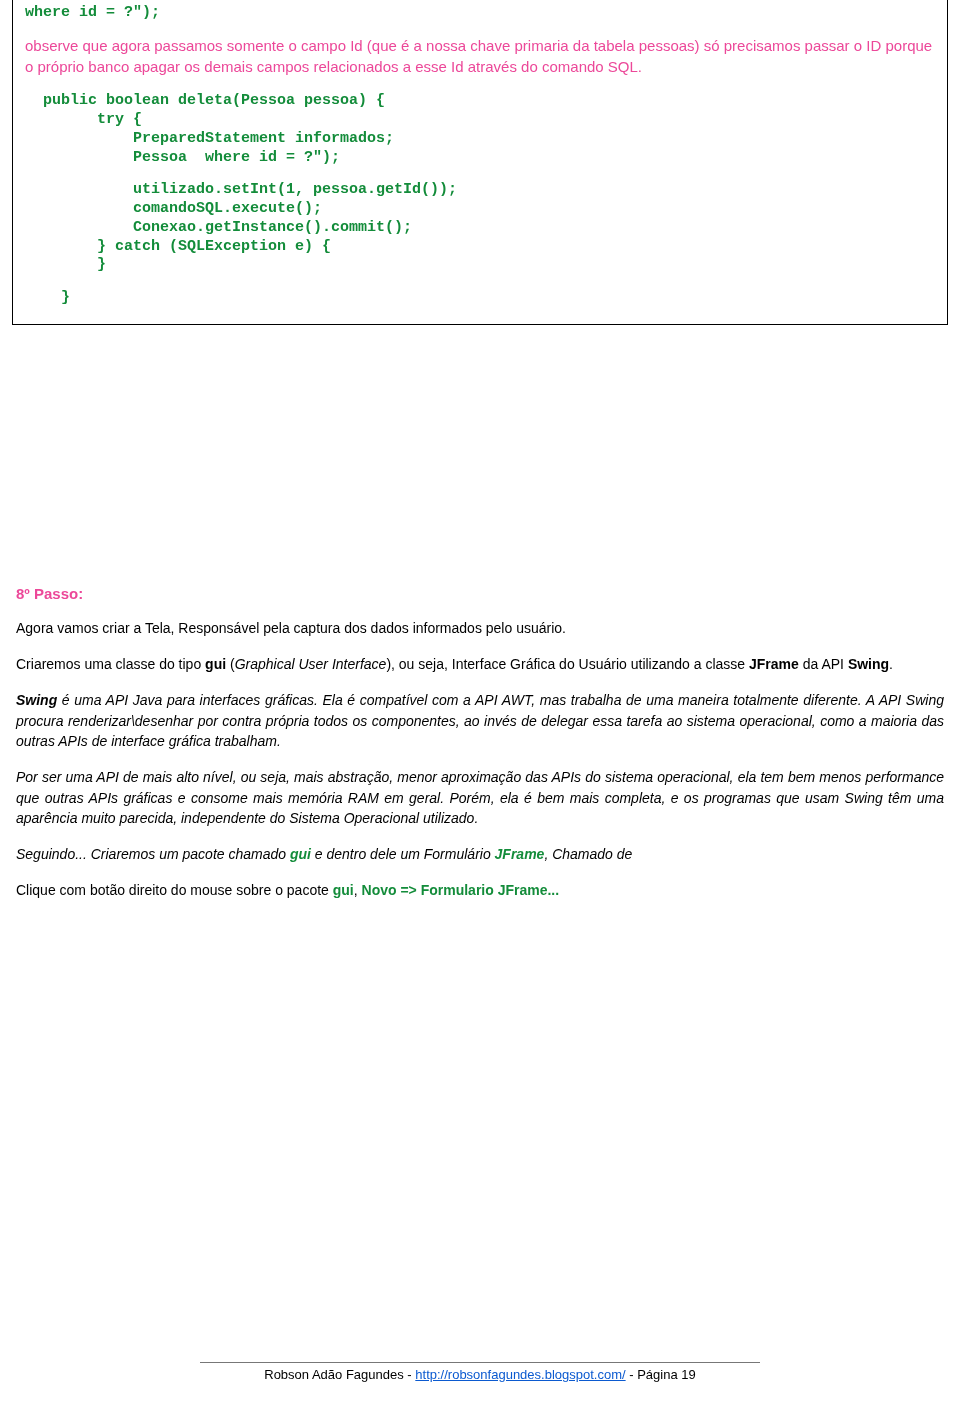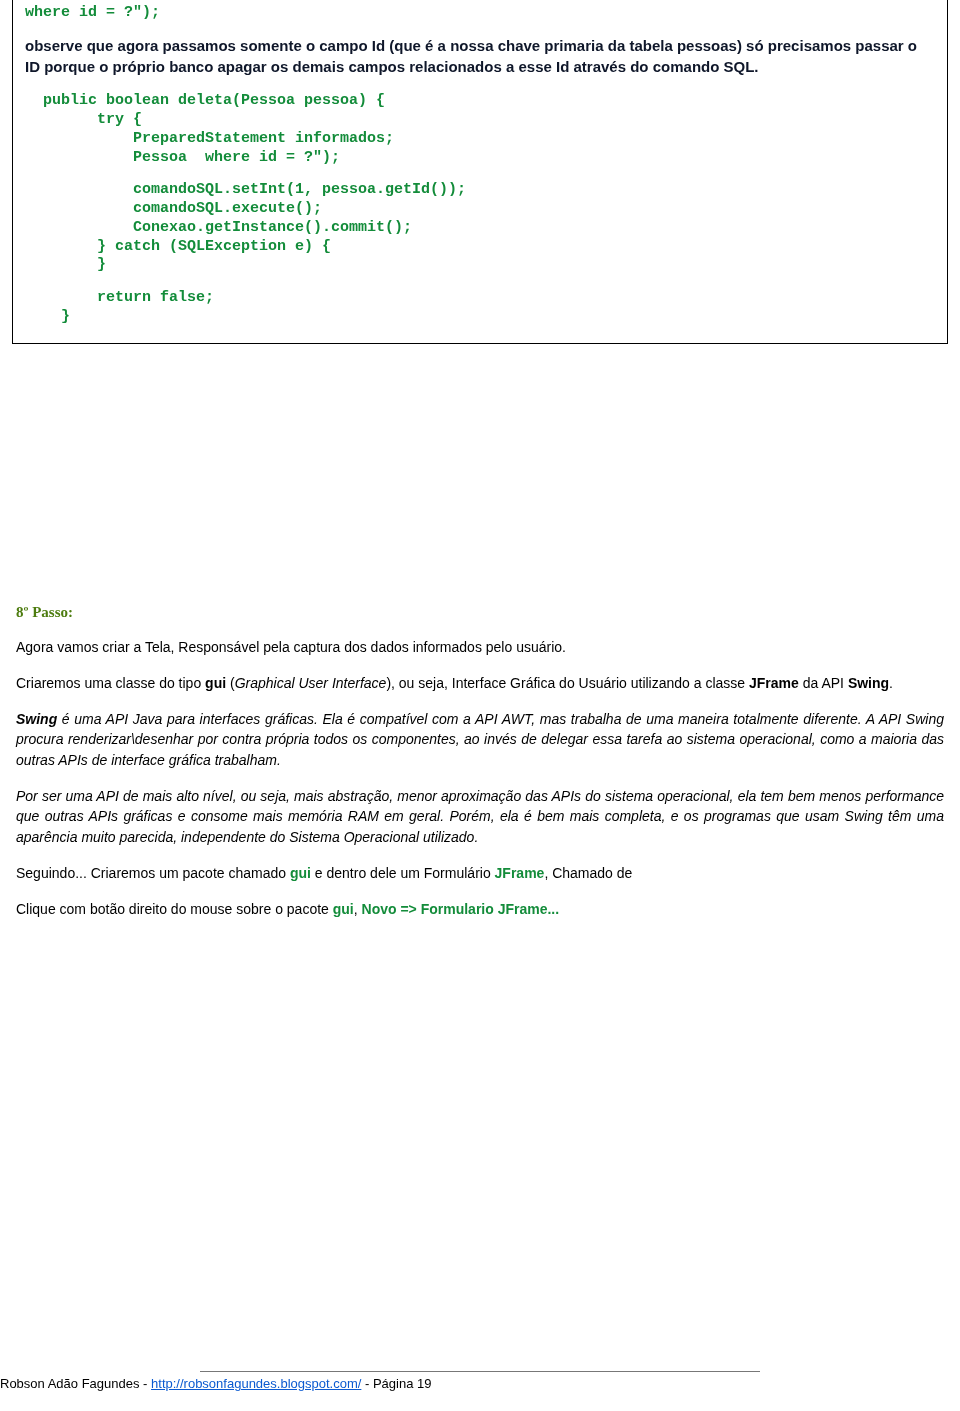--- a/index.html
+++ b/index.html
@@ -27,48 +27,47 @@
   .code-line {
     font-family: "Courier New", monospace;
     font-size: 15px;
     font-weight: bold;
     color: #138c3a;
     line-height: 1.25;
     white-space: pre;
   }
   .code-comment {
     font-family: Verdana, Arial, sans-serif;
-    font-weight: bold;
-    color: #0f172a;
+    font-weight: normal;
+    color: #ec4899;
   }
   .content {
     padding: 0 16px;
     margin-top: 260px;
   }
   .step-title {
-    color: #4d7c0f;
+    color: #ec4899;
     font-weight: bold;
     font-size: 15px;
     margin-bottom: 16px;
-    font-family: Liberation Serif, serif;
   }
   p {
     margin: 16px 0 16px 0;
     text-align: justify;
     line-height: 1.45;
   }
   .italic { font-style: italic; }
   .bold { font-weight: bold; }
   .green-bold { color: #138c3a; font-weight: bold; }
   .blue-link { color: #0b5ad0; text-decoration: underline; }
   .footer {
     position: absolute;
-    bottom: 20px;
+    bottom: 29px;
     width: 100%;
-    text-align: left;
+    text-align: center;
     font-size: 13px;
     color: #000;
   }
   .footer-line {
     border-top: 1px solid #777;
     width: 560px;
     margin: 0 auto 4px auto;
   }
 </style>
 </head>
@@ -79,42 +78,41 @@
   <div class="code-box">
     <div class="code-line">where id = ?");</div>
     <div style="height:14px"></div>
     <div class="code-line" style="white-space:normal;"><span class="code-comment" style="font-size:15px;">observe que agora passamos somente o campo Id (que é a nossa chave primaria da tabela pessoas) só precisamos passar o ID porque  o próprio banco apagar os demais campos relacionados  a esse Id através do comando SQL.</span></div>
     <div style="height:14px"></div>
     <div class="code-line">  public boolean deleta(Pessoa pessoa) {</div>
     <div class="code-line">        try {</div>
     <div class="code-line">            PreparedStatement informados;</div>
     <div class="code-line">            Pessoa  where id = ?");</div>
     <div style="height:14px"></div>
-    <div class="code-line">            comandoSQL.setInt(1, pessoa.getId());</div>
+    <div class="code-line">            utilizado.setInt(1, pessoa.getId());</div>
     <div class="code-line">            comandoSQL.execute();</div>
     <div class="code-line">            Conexao.getInstance().commit();</div>
     <div class="code-line">        } catch (SQLException e) {</div>
     <div class="code-line">        }</div>
     <div style="height:14px"></div>
-    <div class="code-line">        return false;</div>
     <div class="code-line">    }</div>
   </div>
 
   <div class="content">
     <div class="step-title">8º Passo:</div>
 
     <p>Agora vamos criar a Tela, Responsável pela captura dos dados informados pelo usuário.</p>
 
     <p><span>Criaremos uma classe do tipo </span><span class="bold">gui</span><span> (</span><span class="italic">Graphical User Interface</span><span>), ou seja, Interface Gráfica do Usuário utilizando a classe </span><span class="bold">JFrame</span><span> da API </span><span class="bold">Swing</span><span>.</span></p>
 
     <p class="italic"><span class="bold">Swing</span><span> é uma API Java para interfaces gráficas. Ela é compatível com a API AWT, mas trabalha de uma maneira totalmente diferente. A API Swing procura renderizar\desenhar por contra própria todos os componentes, ao invés de delegar essa tarefa ao sistema operacional, como a maioria das outras APIs de interface gráfica trabalham.</span></p>
 
     <p class="italic">Por ser uma API de mais alto nível, ou seja, mais abstração, menor aproximação das APIs do sistema operacional, ela tem bem menos performance que outras APIs gráficas e consome mais memória RAM em geral. Porém, ela é bem mais completa, e os programas que usam Swing têm uma aparência muito parecida, independente do Sistema Operacional utilizado.</p>
 
-    <p style="margin-bottom:2px;"><span>Seguindo... Criaremos um pacote chamado </span><span class="green-bold">gui</span><span> e dentro dele um Formulário </span><span class="green-bold">JFrame</span><span>, Chamado de </span></p>
+    <p style="margin-bottom:2px;font-style:italic;"><span>Seguindo... Criaremos um pacote chamado </span><span class="green-bold">gui</span><span> e dentro dele um Formulário </span><span class="green-bold">JFrame</span><span>, Chamado de </span></p>
 
     <p><span>Clique com botão direito do mouse sobre o pacote </span><span class="green-bold">gui</span><span>, </span><span class="green-bold">Novo =&gt; Formulario JFrame...</span></p>
   </div>
 
   <div class="footer">
     <div class="footer-line"></div>
     <span>Robson Adão Fagundes - </span><a class="blue-link">http://robsonfagundes.blogspot.com/</a><span> - Página 19</span>
   </div>
 
 </div>

